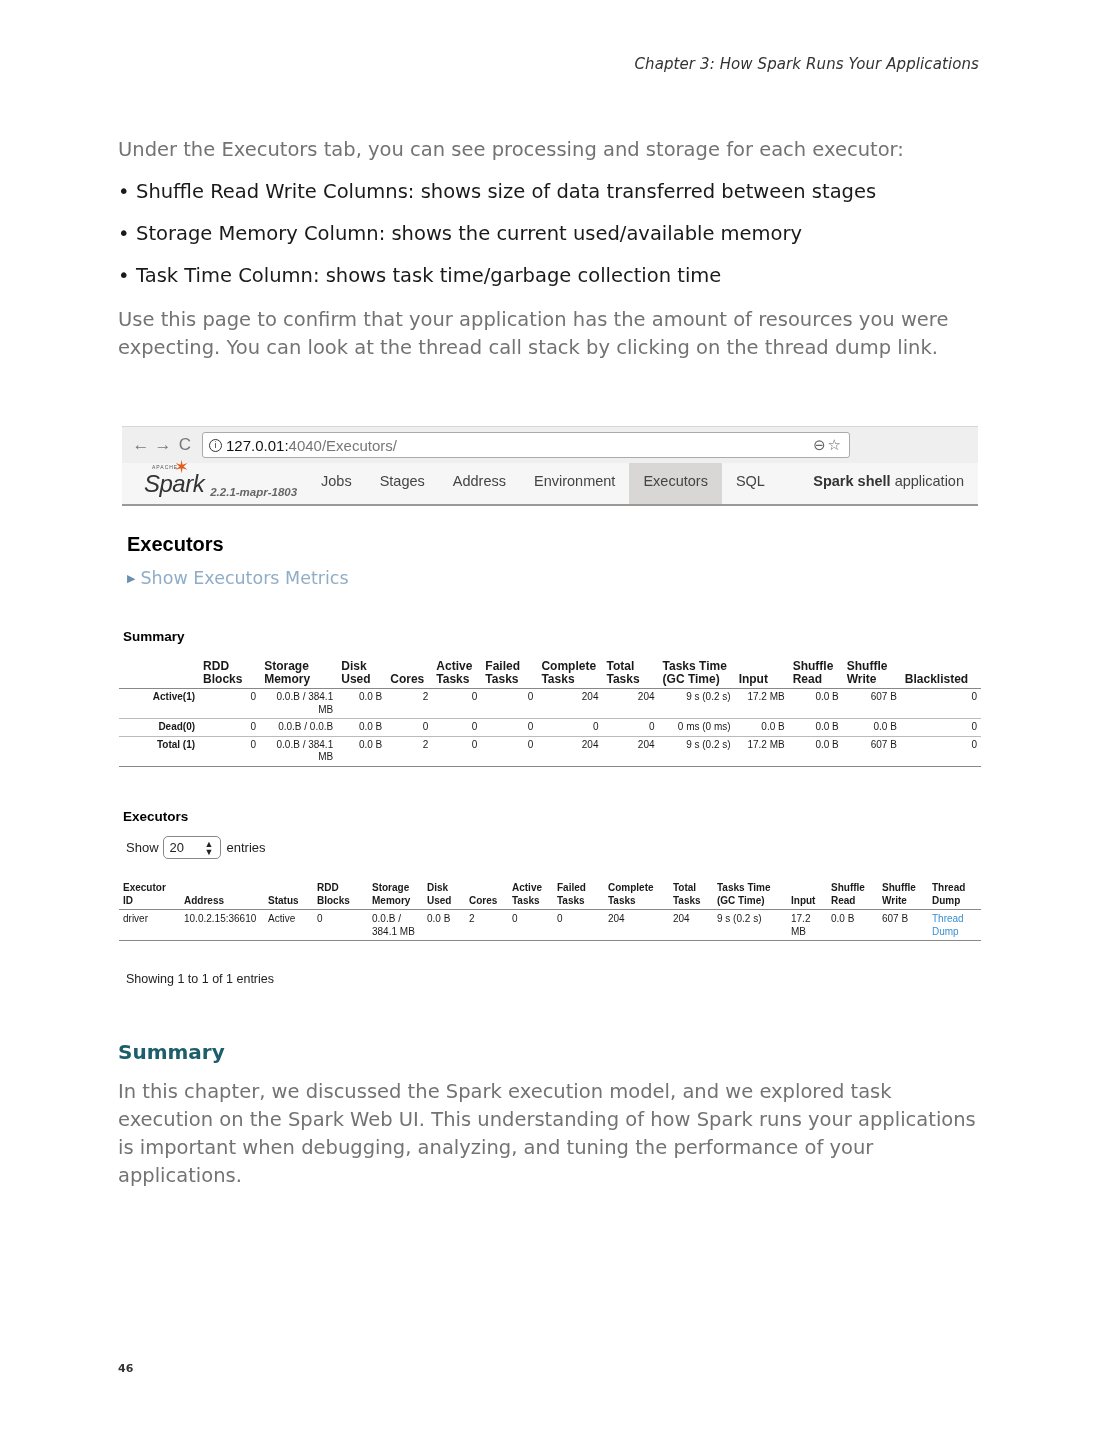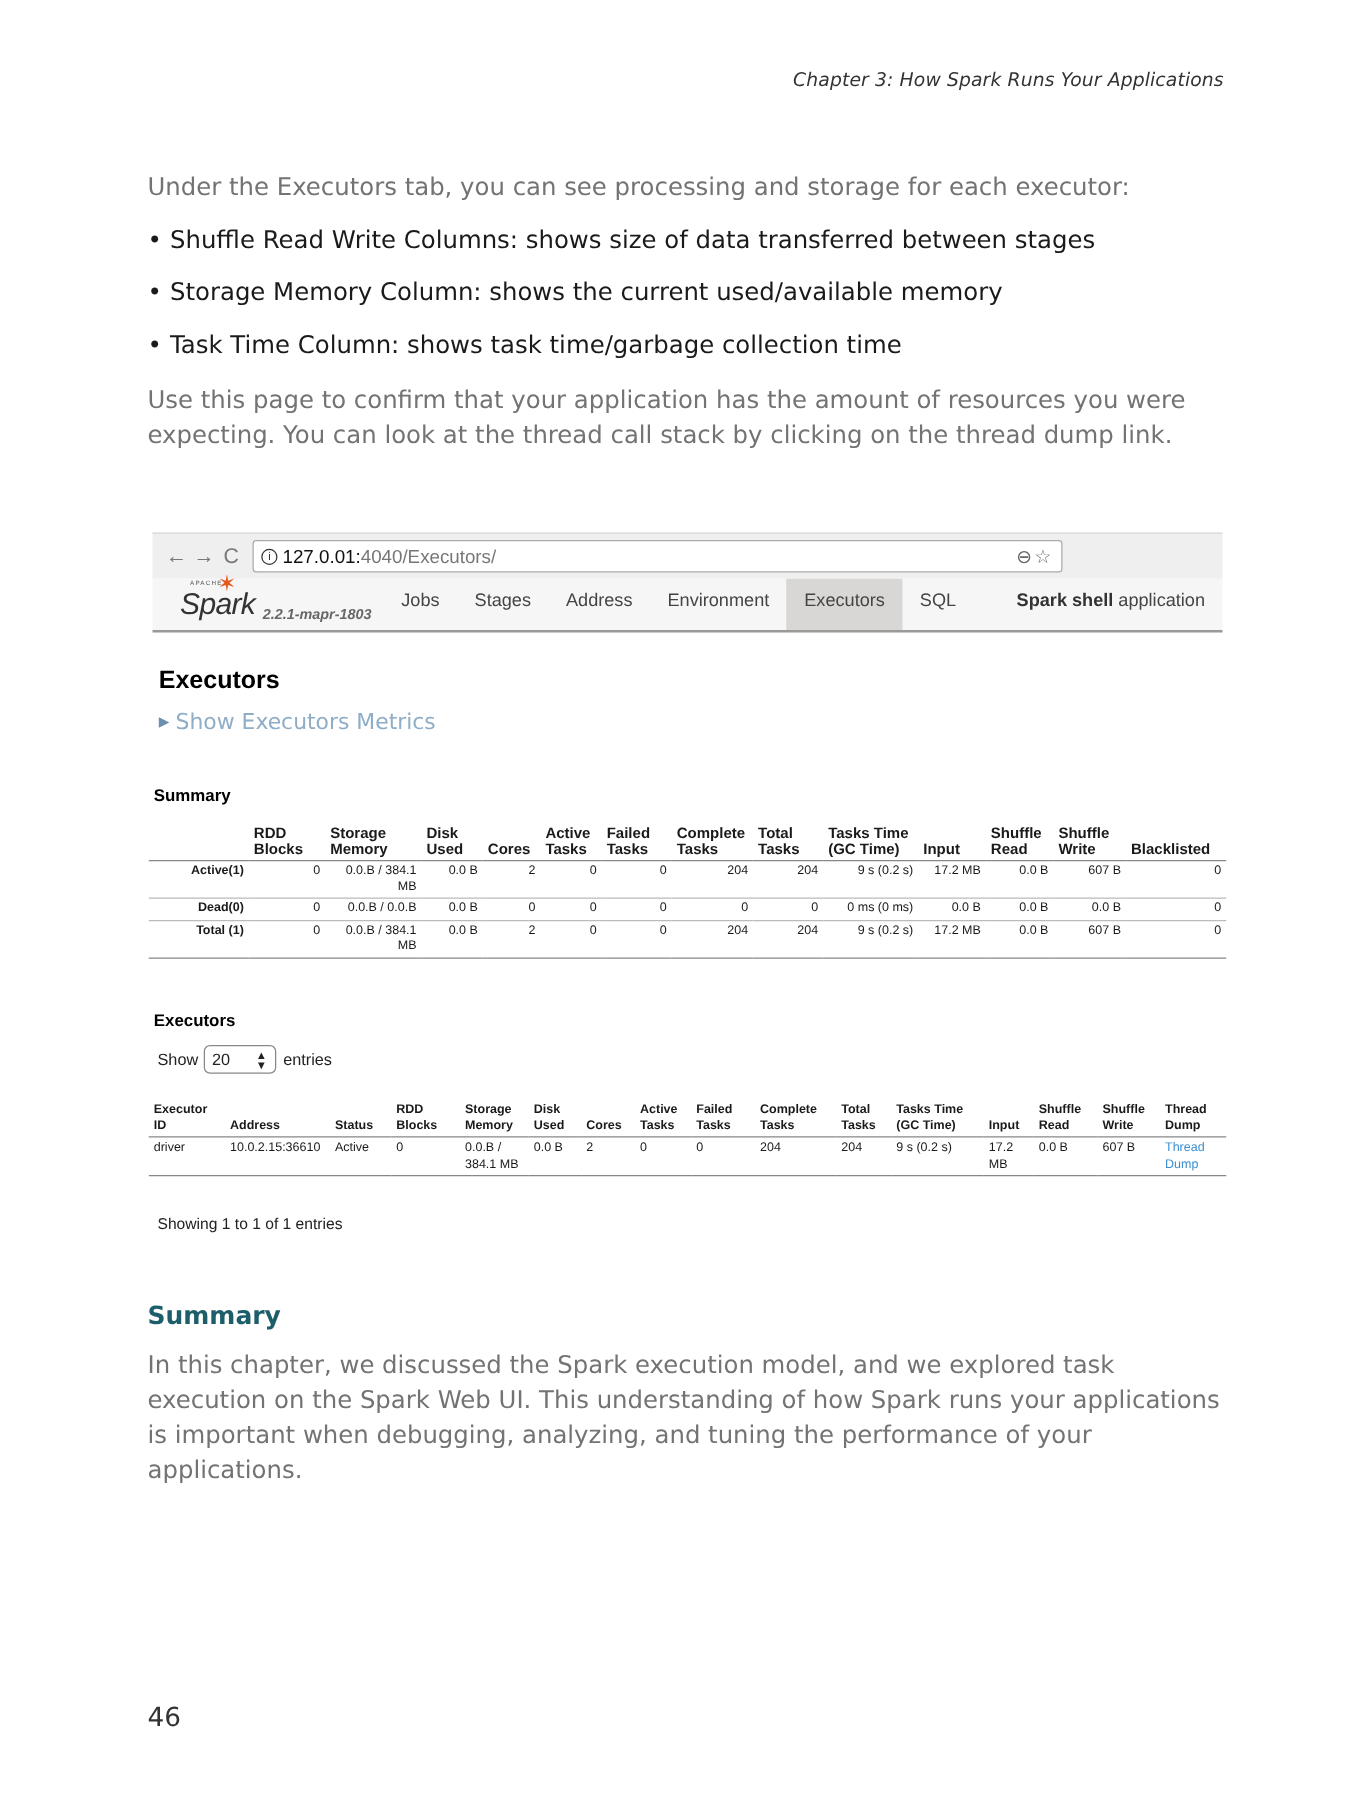--- a/index.html
+++ b/index.html
@@ -58,21 +58,21 @@
   .exec-table { position: absolute; left: -3px; top: 455px; width: 862px; font-size: 10px; }
   .exec-table th { font-size: 10px; font-weight: bold; text-align: left; vertical-align: bottom; padding: 0 4px 2px 4px; line-height: 13px; border-bottom: 1px solid #888; }
   .exec-table td { vertical-align: top; padding: 2px 4px; line-height: 13px; height: 30px; border-bottom: 1px solid #888; }
   .exec-table a { color: #3b8fd0; text-decoration: none; }
 
   .showing { position: absolute; left: 4px; top: 546px; font-size: 12.5px; color: #222; }
 
   .summary-h { position: absolute; left: 118px; top: 1040px; font-family: "DejaVu Sans", sans-serif; font-weight: bold; font-size: 20px; color: #1d5e6b; }
   .p-summary { top: 1078px; }
 
-  .page-num { position: absolute; left: 118px; top: 1362px; font-size: 21px; color: #333; }
+  .page-num { position: absolute; left: 118px; top: 1362px; font-size: 11px; color: #333; font-weight: bold; }
 </style>
 </head>
 <body>
 
 <div class="running-head">Chapter 3: How Spark Runs Your Applications</div>
 
 <p class="body-text p-intro">Under the Executors tab, you can see processing and storage for each executor:</p>
 
 <ul class="bullets">
   <li><span class="dot">•</span><span>Shuffle Read Write Columns: shows size of data transferred between stages</span></li>

